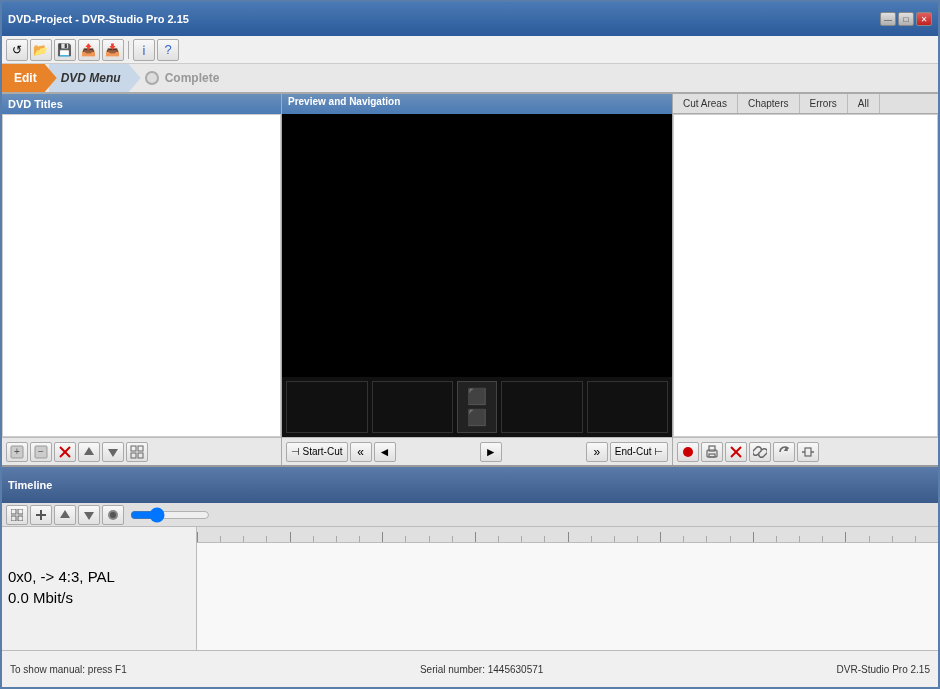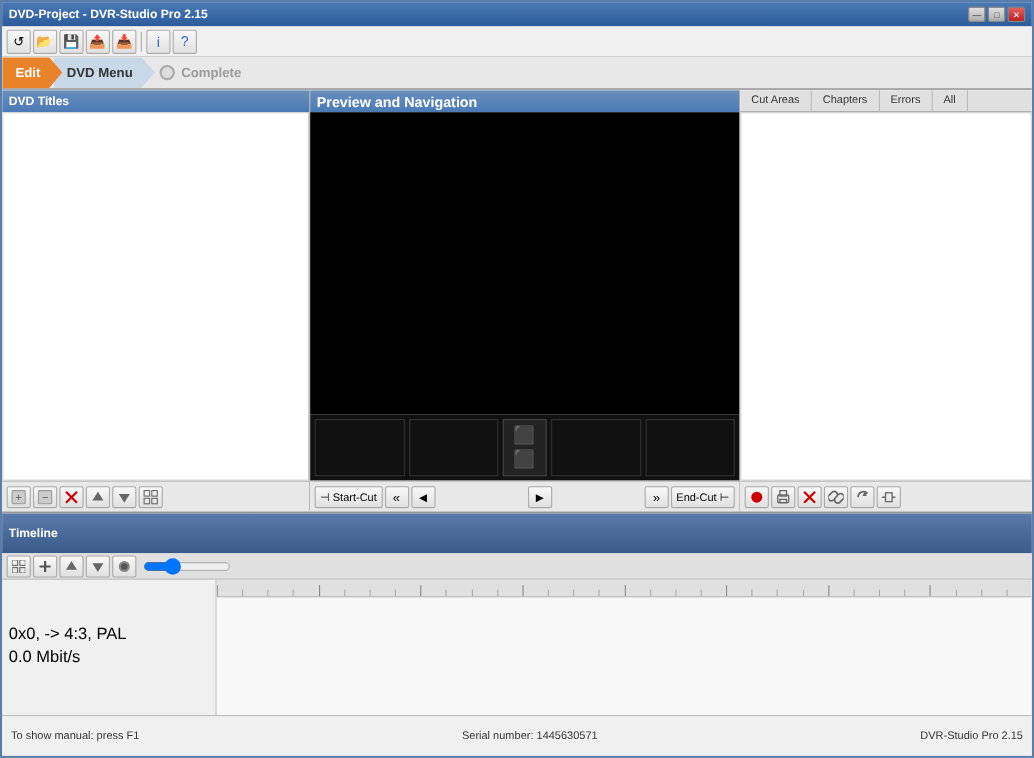--- a/index.html
+++ b/index.html
@@ -22,21 +22,21 @@
       background: #f0f0f0;
     }
 
     .title-bar {
       background: linear-gradient(to bottom, #4a7ab5, #2c5a9a);
       color: white;
       padding: 4px 6px;
       display: flex;
       align-items: center;
       justify-content: space-between;
-      height: 22px;
+      height: 34px;
     }
 
     .title-bar-text {
       font-size: 11px;
       font-weight: bold;
     }
 
     .title-bar-controls {
       display: flex;
       gap: 2px;
@@ -137,20 +137,21 @@
       clip-path: polygon(0 0, calc(100% - 12px) 0, 100% 50%, calc(100% - 12px) 100%, 0 100%);
       z-index: 3;
     }
 
     .workflow-tab.dvd-menu {
       background: #c8d8e8;
       color: #333;
       clip-path: polygon(0 0, calc(100% - 12px) 0, 100% 50%, calc(100% - 12px) 100%, 0 100%);
       margin-left: -8px;
       z-index: 2;
+      font-style: italic;
     }
 
     .workflow-tab.complete-tab {
       background: #e8e8e8;
       color: #999;
       margin-left: -8px;
       z-index: 1;
       clip-path: polygon(0 0, calc(100% - 12px) 0, 100% 50%, calc(100% - 12px) 100%, 0 100%);
     }
 
@@ -214,25 +215,25 @@
       border-right: 1px solid #aaa;
       display: flex;
       flex-direction: column;
       background: #f0f0f0;
     }
 
     .preview-header {
       background: linear-gradient(to bottom, #6a8fba, #4a7ab5);
       color: white;
       padding: 2px 6px;
-      font-size: 13px;
+      font-size: 10px;
       font-weight: bold;
       height: 20px;
       display: flex;
-      align-items: flex-end;
+      align-items: flex-start;
     }
 
     .preview-area {
       background: #000;
       flex: 1;
       margin: 0;
     }
 
     .thumbnail-row {
       background: #111;

